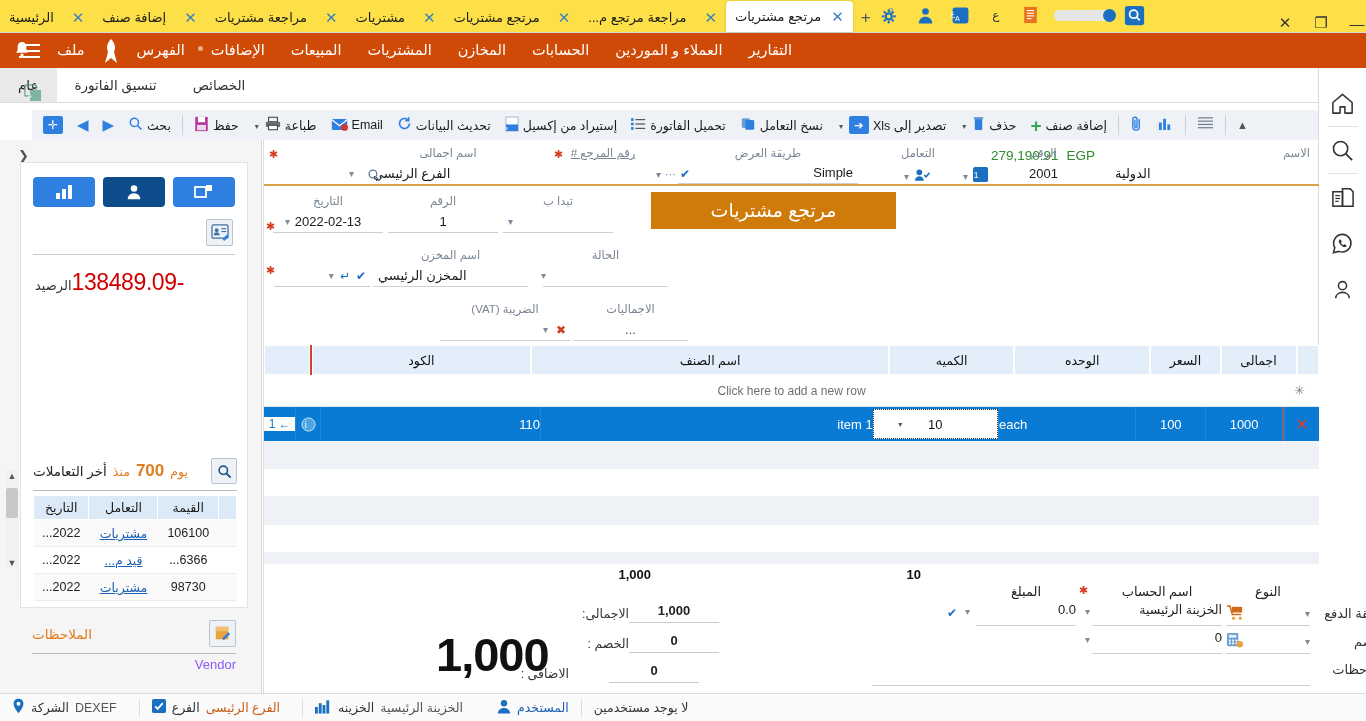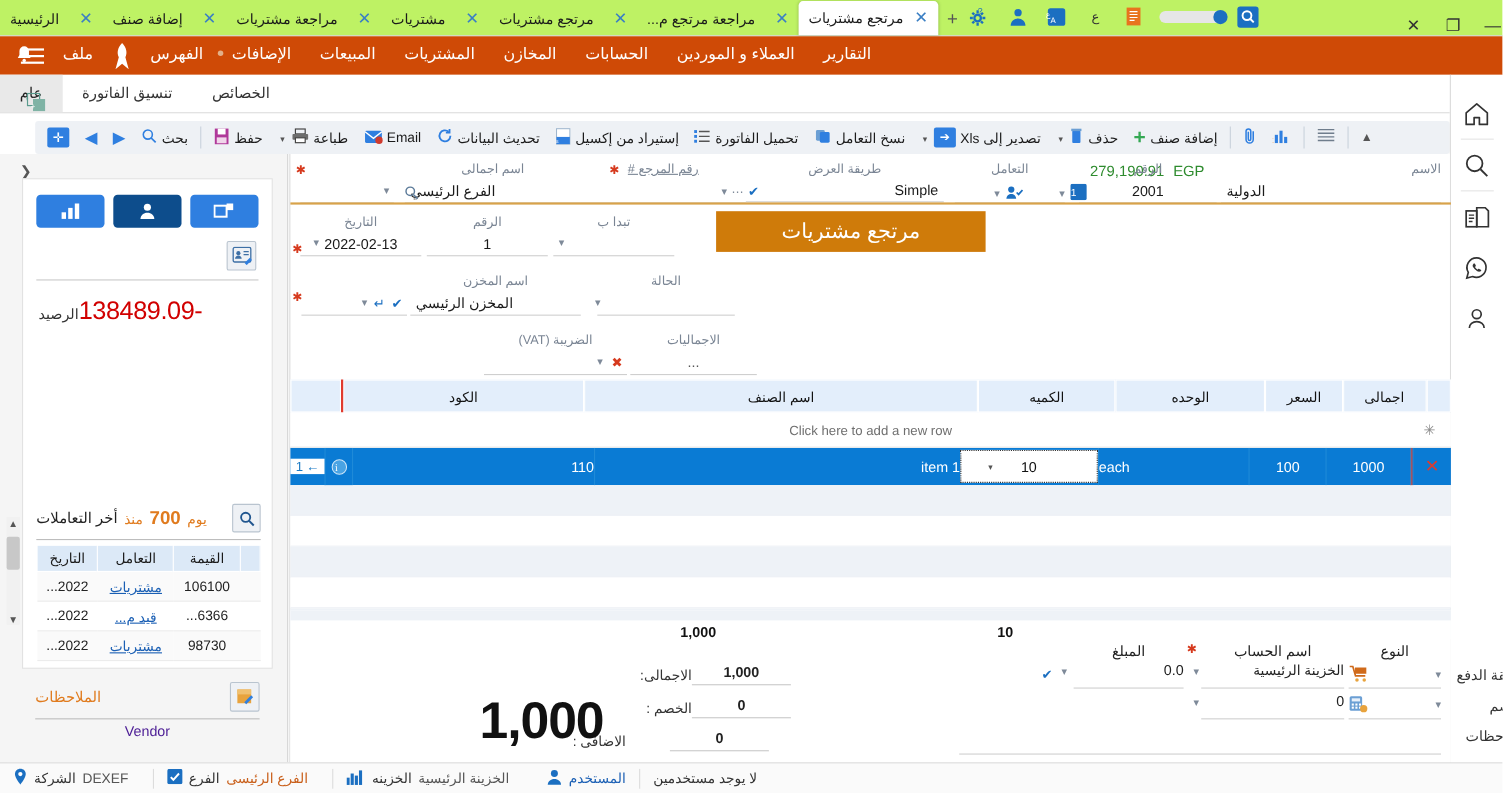--- a/index.html
+++ b/index.html
@@ -10,21 +10,21 @@
     font-family: "Liberation Sans", "DejaVu Sans", sans-serif;
     background: #ffffff;
     font-size: 13px;
     color: #222;
   }
   body { position: relative; }
 
   
   #tabstrip {
     position: absolute; top: 0; left: 0; width: 1366px; height: 33px;
-    background: #bef264;
+    background: #fde047;
     border-bottom: 1px solid #d8d8d8;
     display: flex; flex-direction: row-reverse; align-items: flex-end;
   }
   .tab {
     height: 29px; display: flex; flex-direction: row-reverse; align-items: center;
     padding: 0 9px; gap: 10px; cursor: pointer; white-space: nowrap;
     font-size: 13px; color: #1a1a1a; background: transparent;
   }
   .tab.active {
     background: #ffffff; height: 31px;
@@ -139,21 +139,21 @@
   table.minigrid td.lnk a{color:#1a5fb4;text-decoration:underline;cursor:pointer;}
   .mg-scroll{position:absolute;left:6px;top:330px;width:12px;height:98px;background:#f1f1f1;}
   .mg-thumb{position:absolute;left:6px;top:348px;width:12px;height:30px;background:#c8c8c8;border-radius:2px;}
   .mg-arr{position:absolute;left:6px;font-size:9px;color:#555;text-align:center;width:12px;}
 
   #lp-notes{position:absolute;top:480px;left:20px;width:228px;}
   #lp-notes-row{display:flex;flex-direction:row-reverse;align-items:center;padding:0 12px;}
   #lp-notes-row .ttl{font-size:13.5px;color:#e07b1e;}
   #lp-notes-row .sq{margin-left:auto;}
   #lp-notes-rule{height:1px;background:#bdbdbd;margin:6px 12px 0 12px;}
-  #lp-vendor{padding:3px 12px 0 12px;font-size:13px;color:#4c1d95;text-align:center;}
+  #lp-vendor{padding:3px 12px 0 12px;font-size:13px;color:#8b5cf6;text-align:right;}
   #lp-dots{position:absolute;left:258px;top:452px;color:#888;font-size:13px;letter-spacing:1px;}
 
   
   #form {
     position:absolute; top:140px; left:263px; width:1055px; height:553px;
     background:#fff; border-left:1px solid #dcdcdc;
   }
   .fld { position:absolute; }
   .fld .lab { font-size:11.5px; color:#7a8594; white-space:nowrap; }
   .fld .inp {

